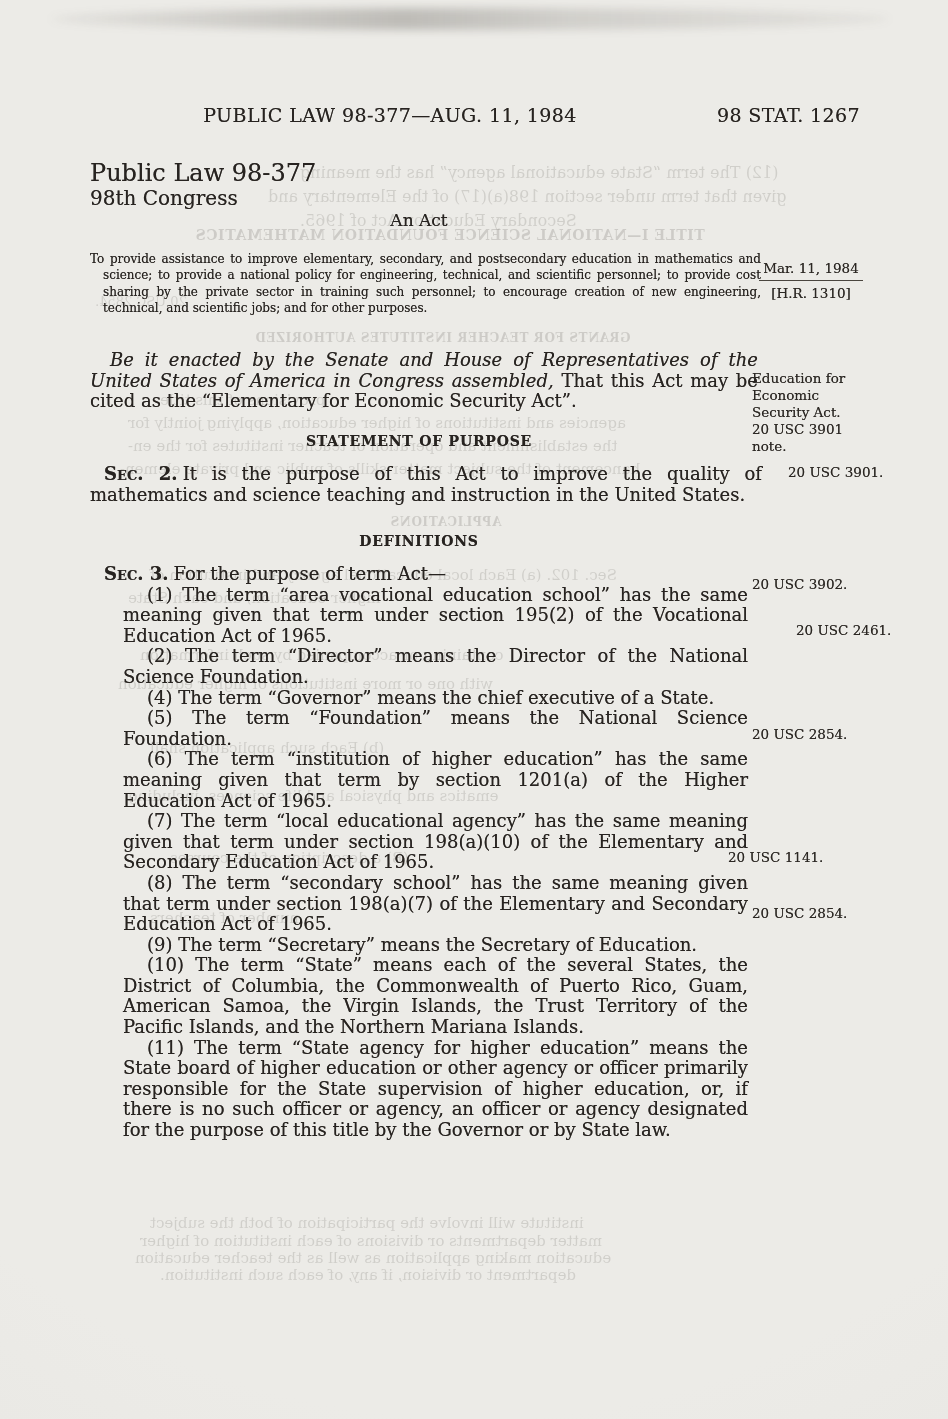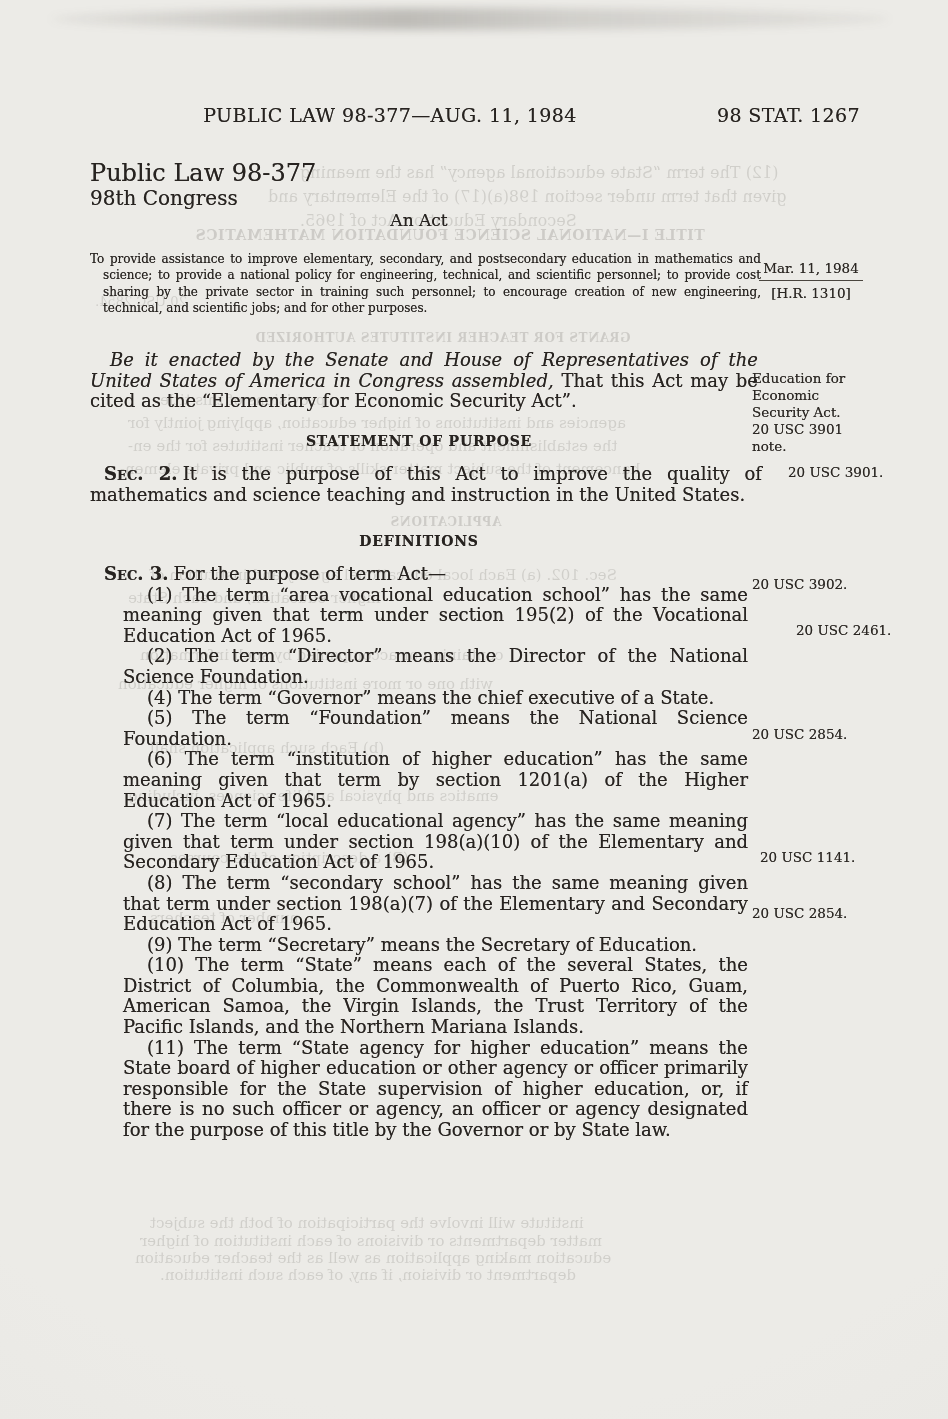--- a/index.html
+++ b/index.html
@@ -61,21 +61,21 @@
   }
   .note-date{left:746px;top:260px;width:130px;text-align:center;}
   .note-date .date{display:inline-block;border-bottom:1px solid #4a453f;padding:0 4px 3px 4px;}
   .note-date .bill{margin-top:4px;}
   .note-title{left:752px;top:370px;width:112px;}
   .note-title-usc{left:752px;top:421px;width:112px;}
   .n3901{left:788px;top:464px;width:130px;}
   .n3902{left:752px;top:566px;width:130px;margin-top:10px;}
   .n2461{left:752px;top:622px;width:130px;margin-left:44px;}
   .n2854a{left:752px;top:726px;width:130px;}
-  .n1141{left:760px;top:849px;width:130px;}
+  .n1141{left:728px;top:849px;width:130px;}
   .n2854b{left:752px;top:905px;width:130px;}
   
   .ghost{
     position:absolute;white-space:nowrap;
     transform:scaleX(-1);
     opacity:.15;filter:blur(.5px);
     color:#3a362f;
   }
   .ghost.caps{font-weight:bold;letter-spacing:.6px;opacity:.17;}
 </style>

